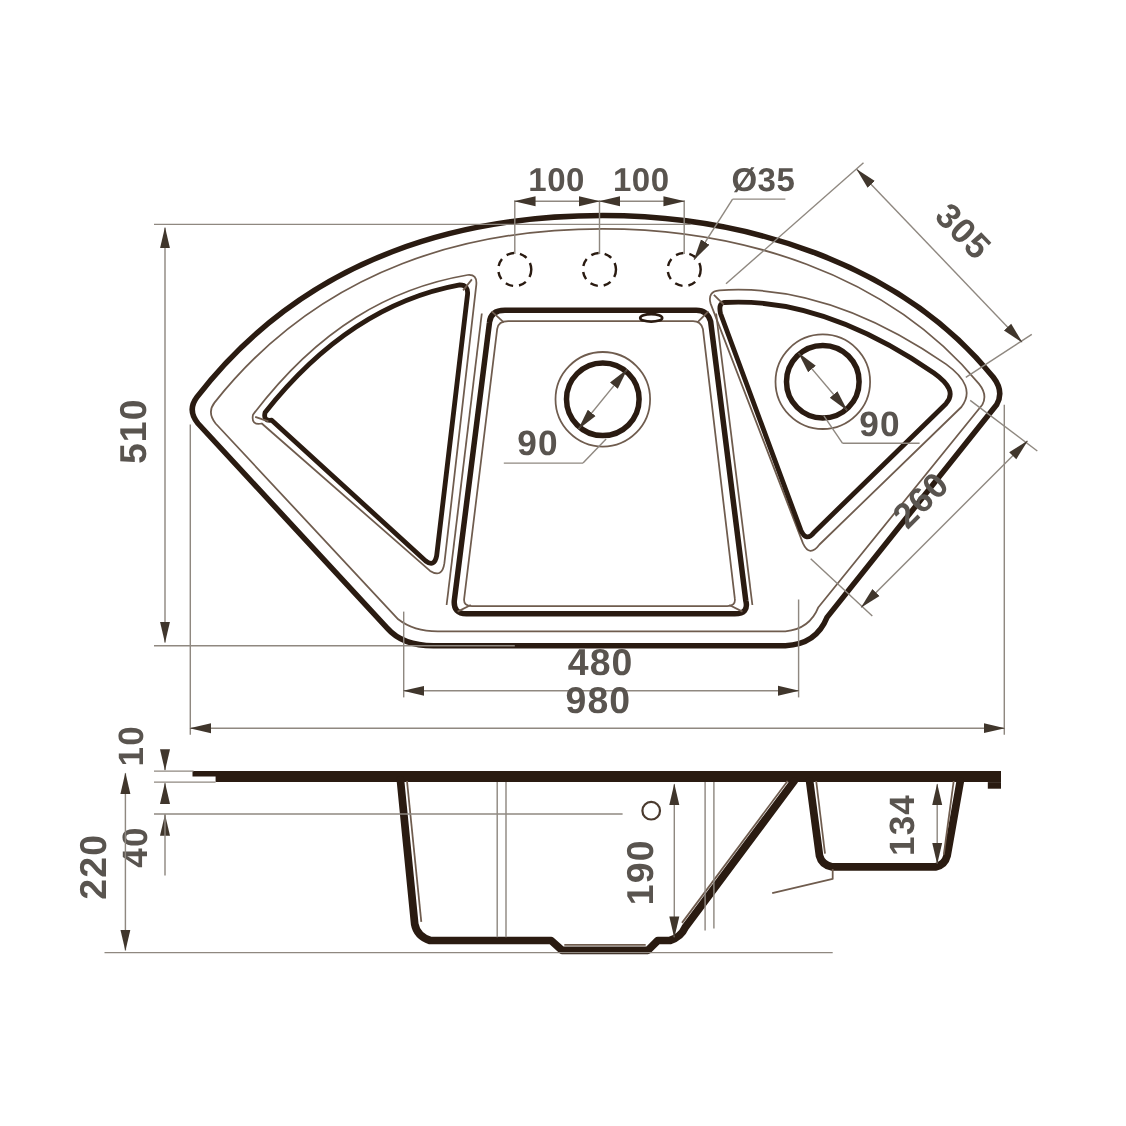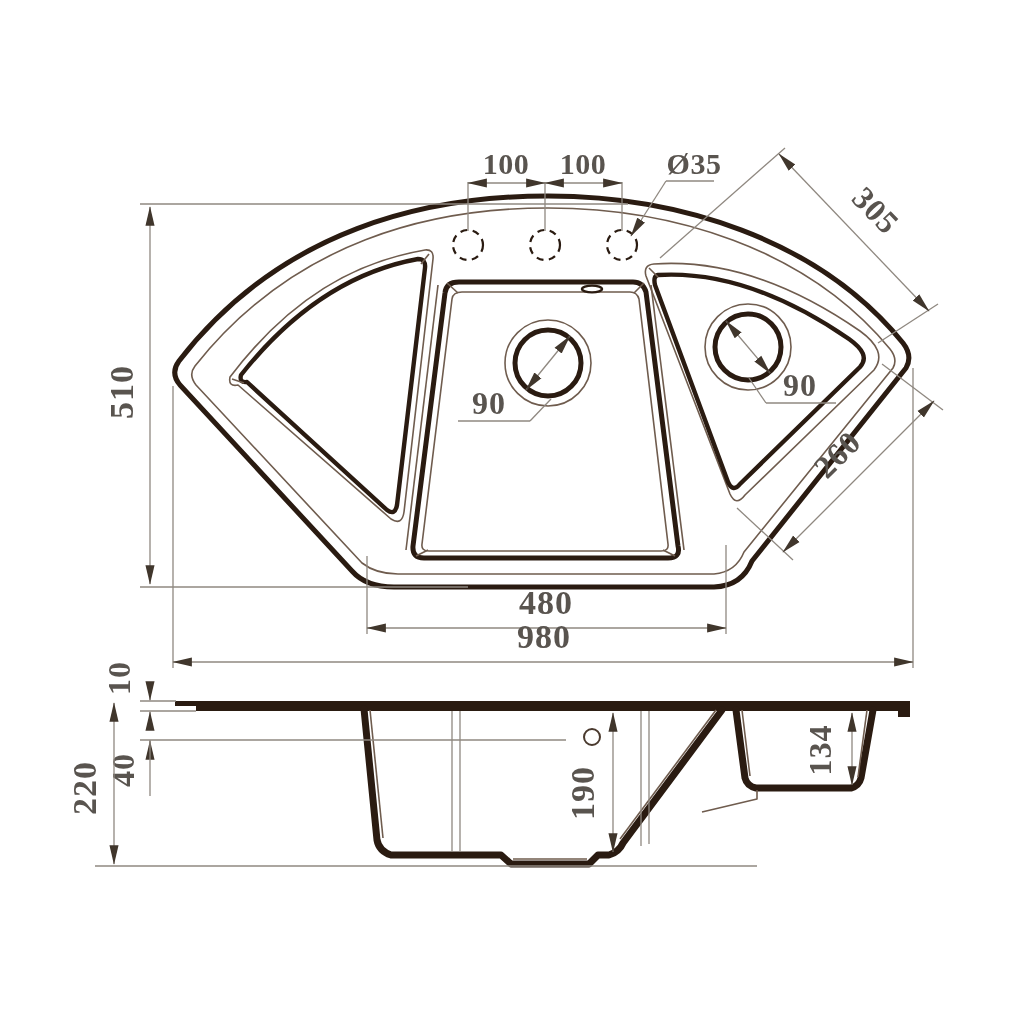--- a/index.html
+++ b/index.html
@@ -1,17 +1,17 @@
 <!DOCTYPE html>
 <html><head>
 <meta charset="utf-8">
 <style>
   html,body{margin:0;padding:0;background:#ffffff;}
   .stage{position:relative;width:1024px;height:1024px;background:#ffffff;overflow:hidden;
-         font-family:Liberation Serif, serif;}
+         font-family:Liberation Sans, sans-serif;}
   svg{display:block}
   .thick{stroke:#2a1b11;stroke-width:5;fill:none;stroke-linejoin:round;stroke-linecap:round;}
   .thick4{stroke:#2a1b11;stroke-width:4.4;fill:none;stroke-linejoin:round;stroke-linecap:round;}
   .thin{stroke:#6f5c4e;stroke-width:1.6;fill:none;stroke-linejoin:round;}
   .dim{stroke:#8f8880;stroke-width:1.3;fill:none;}
   .dashedhole{stroke:#2a1b11;stroke-width:2.2;fill:none;stroke-dasharray:7 5.5;}
   .wall{stroke:#2a1b11;stroke-width:7;fill:none;stroke-linejoin:round;stroke-linecap:round;}
   .lbl{font-weight:bold;fill:#59544f;font-size:32px;letter-spacing:1px;}
   .lbl-s{font-weight:bold;fill:#59544f;font-size:30px;letter-spacing:0.5px;}
   .lbl-b{font-weight:bold;fill:#59544f;font-size:34px;letter-spacing:1px;}

